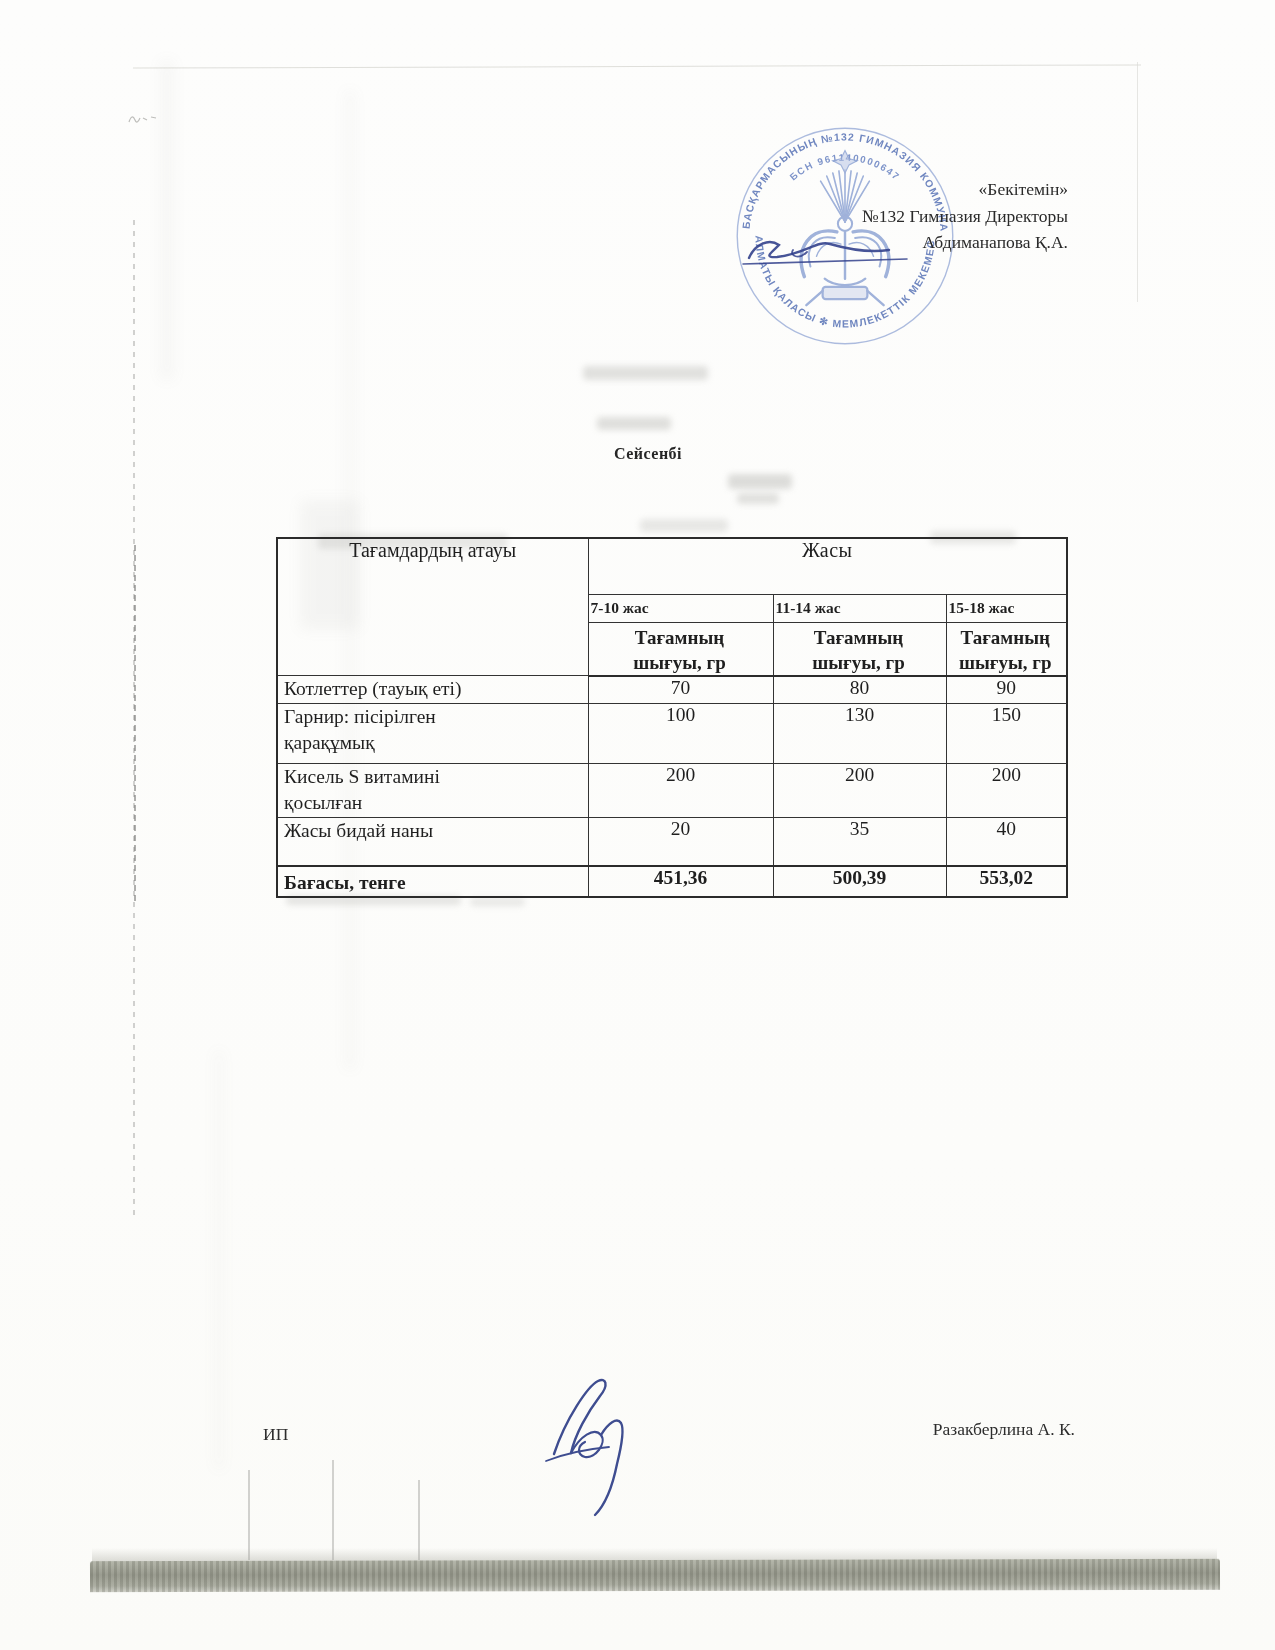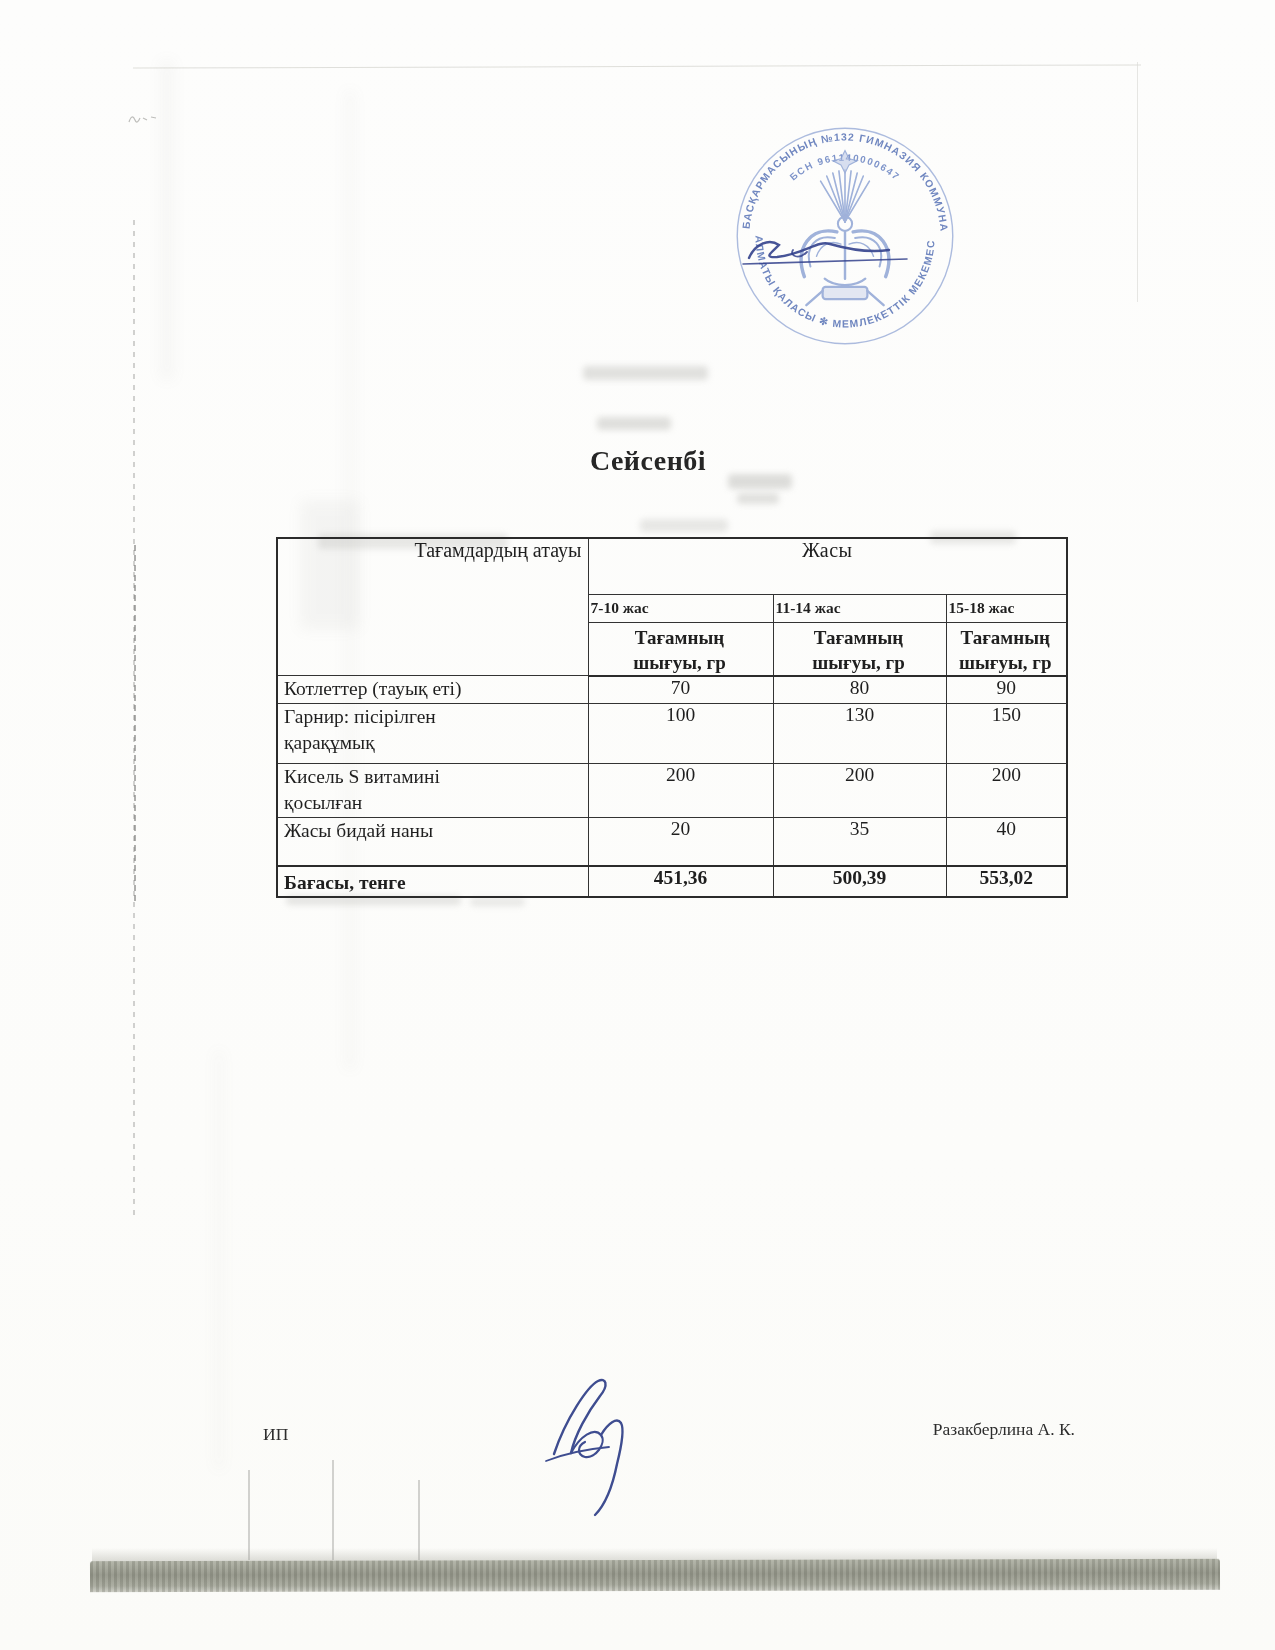--- a/index.html
+++ b/index.html
@@ -34,27 +34,27 @@
   
   .stamp{position:absolute;left:723px;top:114px;width:244px;height:244px;opacity:.88;filter:blur(.35px);}
   
   .approval{position:absolute;right:207px;top:176px;text-align:right;
     font-size:17.5px;line-height:26.5px;color:#2a2a2a;}
   .sig-director{position:absolute;left:733px;top:226px;}
   
   .week-title{position:absolute;left:398px;top:387px;width:500px;text-align:center;
     font-weight:bold;font-size:21px;color:#262626;letter-spacing:.5px;}
   .day-title{position:absolute;left:398px;top:445px;width:500px;text-align:center;
-    font-weight:bold;font-size:28px;color:#262626;letter-spacing:.5px;}
+    font-weight:bold;font-size:16px;color:#262626;letter-spacing:.5px;}
   
   table.menu{position:absolute;left:276px;top:537px;border-collapse:collapse;
     table-layout:fixed;width:790px;color:#1f1f1f;}
   table.menu td,table.menu th{border:1.4px solid #333;padding:0 6px;font-weight:normal;}
   table.menu{border:2.2px solid #2b2b2b;}
-  th.name-head{width:311px;text-align:right;vertical-align:top;padding:30px 8px 0 10px;
+  th.name-head{width:311px;text-align:center;vertical-align:top;padding:30px 8px 0 10px;
     font-weight:bold;font-size:20px;}
   th.age-group{text-align:center;vertical-align:top;padding-top:6px;
     font-weight:bold;font-size:20px;letter-spacing:.5px;}
   tr.age-row th{text-align:left;font-weight:bold;font-size:15.5px;
     vertical-align:middle;padding-left:2px;}
   tr.sub-row th{text-align:center;font-weight:bold;font-size:19px;line-height:25px;
     vertical-align:top;padding:2px 4px 0 2px;white-space:pre-line;border-bottom:2.4px solid #2b2b2b;}
   td.cell-name{text-align:left;vertical-align:top;font-size:19.5px;line-height:26px;
     padding:2px 4px 0 9px;white-space:pre-line;}
   td.cell-val{text-align:center;vertical-align:top;font-size:19.5px;padding-top:2px;}
@@ -131,20 +131,25 @@
       <path d="M 92 140 C 96 128 106 124 116 128" stroke-width="1.4"></path>
       <path d="M 148 140 C 144 128 134 124 124 128" stroke-width="1.4"></path>
       <path d="M 100 162 A 24 14 0 0 0 140 162" stroke-width="2.2"></path>
       <rect x="98" y="170" width="44" height="12" rx="3" stroke-width="2.2" fill="#b9c6e6" fill-opacity=".5"></rect>
       <path d="M 98 174 L 82 188" stroke-width="2.4"></path>
       <path d="M 142 174 L 158 188" stroke-width="2.4"></path>
       <path d="M 116 44 L 120 36 L 124 44 L 132 46 L 124 50 L 120 58 L 116 50 L 108 46 Z" stroke-width="1.2" fill="#a9b9e0" fill-opacity=".6"></path>
     </g>
   </svg>
 
+  <div class="approval soft">
+    <div>«Бекітемін»</div>
+    <div>№132 Гимназия Директоры</div>
+    <div>Абдиманапова Қ.А.</div>
+  </div>
 
   <svg class="sig-director" width="185" height="50" viewBox="0 0 185 50">
     <g stroke="#33418c" fill="none" stroke-linecap="round">
       <path d="M 10 38 L 174 33" stroke-width="1.6" opacity=".85"></path>
       <path d="M 16 32 C 22 18 36 12 46 19 C 38 27 30 32 44 31 C 72 28 84 14 97 18 C 118 24 136 27 156 24" stroke-width="2.4" opacity=".9"></path>
       <path d="M 60 24 C 56 30 66 34 74 26" stroke-width="1.8" opacity=".85"></path>
     </g>
   </svg>
 
   <div class="day-title soft">Сейсенбі</div>

